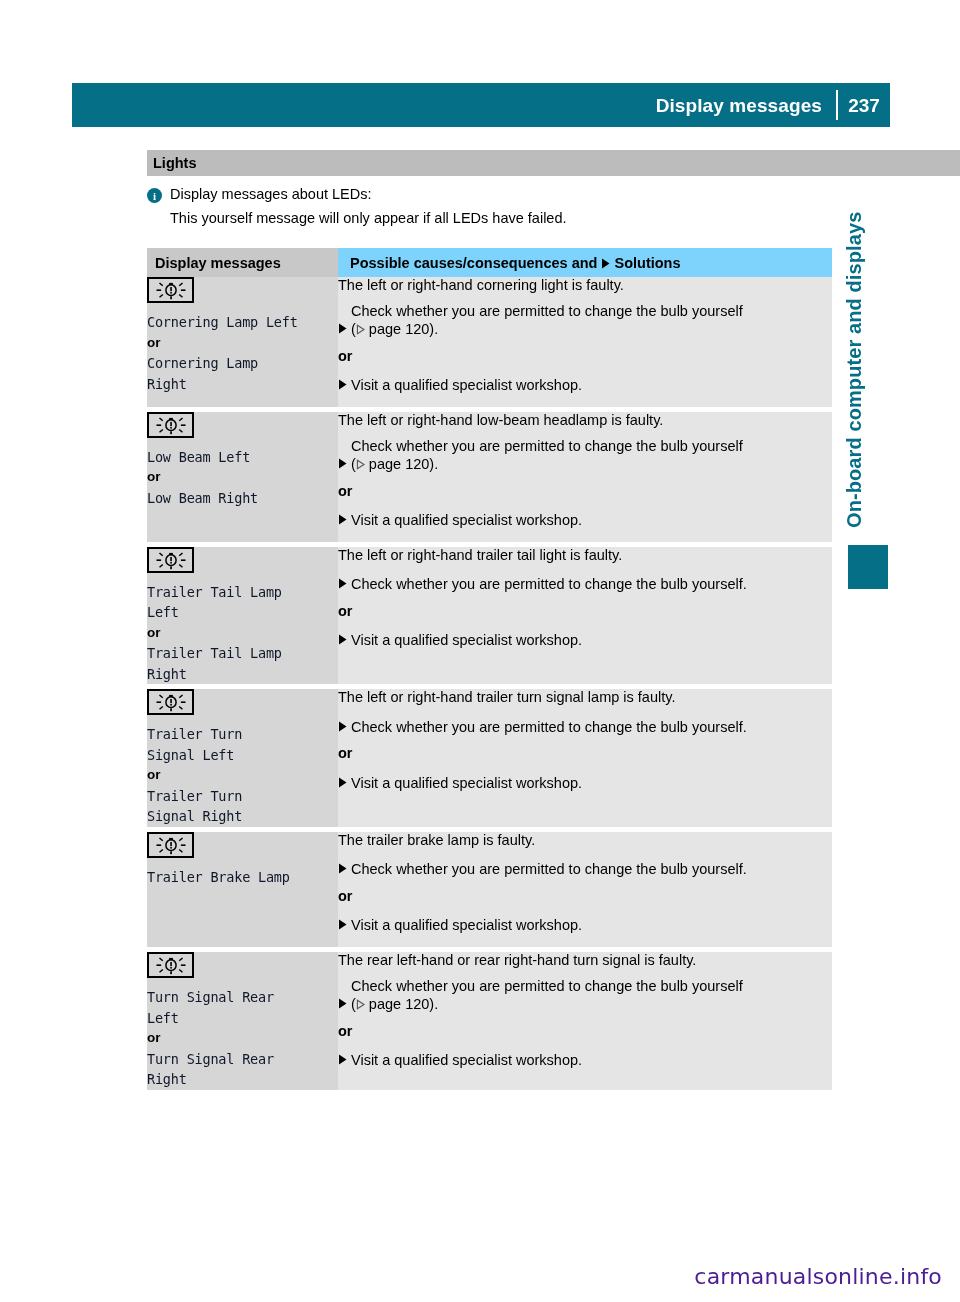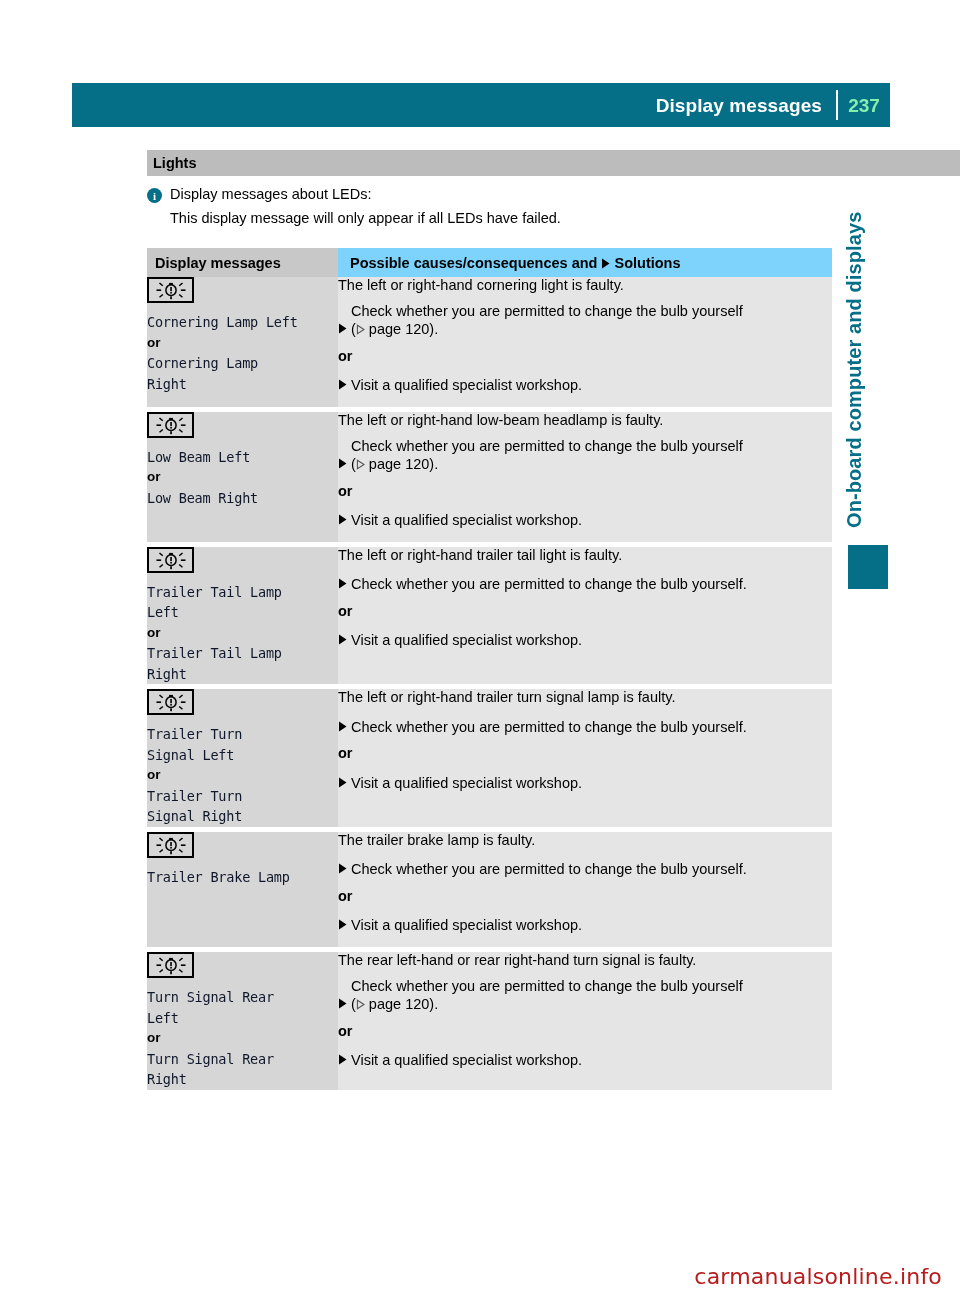--- a/index.html
+++ b/index.html
@@ -38,21 +38,21 @@
   }
   .header-divider {
     width: 2px;
     align-self: stretch;
     background: #ffffff;
     margin: 7px 0;
   }
   .header-page {
     font-size: 19px;
     font-weight: bold;
-    color: #86efac;
+    color: #ffffff;
     width: 52px;
     text-align: center;
     line-height: 1;
   }
 
   
   .section-band {
     position: absolute;
     left: 147px;
     top: 150px;
@@ -233,21 +233,21 @@
     height: 44px;
     background: #046f87;
   }
 
   
   .watermark {
     position: absolute;
     right: 18px;
     bottom: 13px;
     font-size: 22px;
-    color: #b91c1c;
+    color: #4c1d95;
     letter-spacing: 0.2px;
     font-family: "DejaVu Sans", sans-serif;
   }
 </style>
 </head>
 <body>
 
 <div class="header-bar">
   <span class="header-title">Display messages</span>
   <span class="header-divider"></span>
@@ -256,21 +256,21 @@
 
 <div class="section-band">
   <span class="section-band-label">Lights</span>
 </div>
 
 <div class="note">
   <div class="note-row">
     <span class="note-icon">i</span>
     <span class="note-line1">Display messages about LEDs:</span>
   </div>
-  <div class="note-line2">This display message will only appear if all LEDs have failed.</div>
+  <div class="note-line2">This yourself message will only appear if all LEDs have failed.</div>
 </div>
 
 <table class="msg-table">
   <colgroup>
     <col class="c-left">
     <col class="c-right">
   </colgroup>
   <thead>
     <tr>
       <th class="th-left">Display messages</th>

